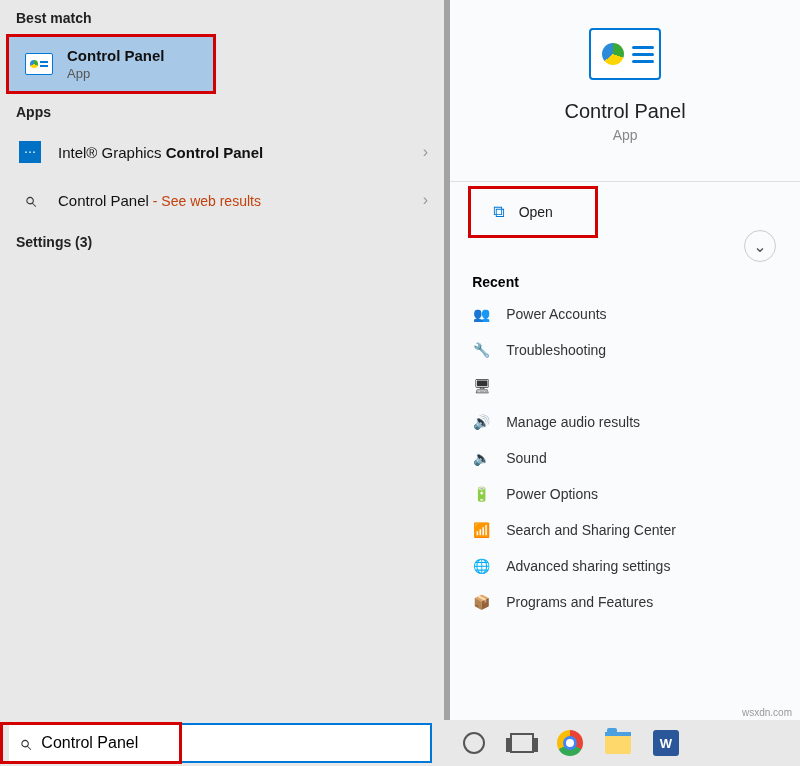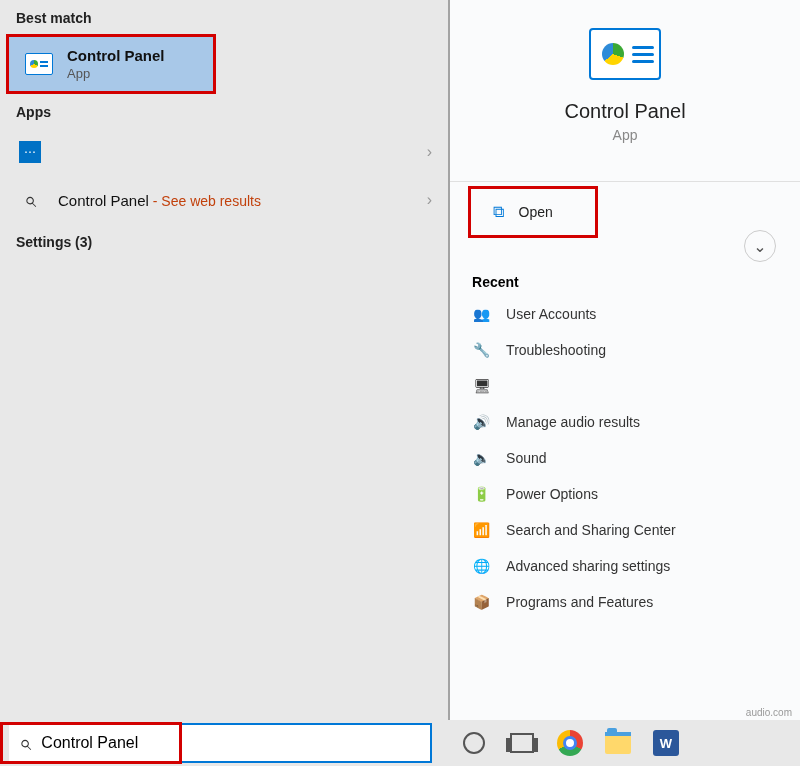--- a/index.html
+++ b/index.html
@@ -1,18 +1,18 @@
 <!DOCTYPE html>
 <html><head>
 <meta charset="utf-8">
 <style>
 * { box-sizing: border-box; margin: 0; padding: 0; font-family: "Segoe UI", sans-serif; }
 body { width: 800px; height: 766px; overflow: hidden; background: #fff; position: relative; }
 .container { display: flex; height: 720px; }
-.left-panel { width: 472px; background: #e8e8e8; border-right: 2px solid #a3a3a3; display: flex; flex-direction: column; }
+.left-panel { width: 472px; background: #e8e8e8; border-right: 6px solid #a3a3a3; display: flex; flex-direction: column; }
 .right-panel { width: 367px; background: #fafbfc; display: flex; flex-direction: column; }
 
 .section-header { font-size: 14px; font-weight: 600; padding: 10px 16px 8px 16px; color: #222; }
 .result-item { display: flex; align-items: center; padding: 10px 16px; cursor: pointer; justify-content: space-between; }
 .result-item.best { background: #a8c8e8; }
 .result-left { display: flex; align-items: center; gap: 14px; }
 .result-icon { width: 28px; height: 28px; display: flex; align-items: center; justify-content: center; }
 .result-text { display: flex; flex-direction: column; }
 .result-title { font-size: 15px; color: #111; }
 .result-title b { font-weight: 600; }
@@ -88,20 +88,21 @@
         </div>
       </div>
     </div>
 
     <div class="section-header">Apps</div>
     <div class="result-item">
       <div class="result-left">
         <div class="result-icon">
             <div class="intel-ico">⋯</div>
           </div>
+        <div class="result-title" id="apps-item">Intel® Graphics <b>Control Panel</b></div>
       </div>
       <div class="chev">›</div>
     </div>
 
     <div class="result-item">
       <div class="result-left">
         <div class="result-icon search-ico"></div>
         <div class="result-title"><span>Control Panel</span><span class="web-sub"> - See web results</span></div>
       </div>
       <div class="chev">›</div>
@@ -135,21 +136,21 @@
     <div class="expand-wrap">
       <div class="expand-btn">
         <span>⌄</span>
       </div>
     </div>
 
     <div class="recent-header">Recent</div>
     <div class="recent-list" id="recent-list">
         <div class="recent-item">
           <span class="ri-icon">👥</span>
-          <span>User Accounts</span>
+          <span>Power Accounts</span>
         </div>
         <div class="recent-item">
           <span class="ri-icon">🔧</span>
           <span>Troubleshooting</span>
         </div>
         <div class="recent-item">
           <span class="ri-icon">🖥</span>
         </div>
         <div class="recent-item">
           <span class="ri-icon">🔊</span>
@@ -199,13 +200,13 @@
       </div>
     <div class="tb-icon">
         <div class="explorer"></div>
       </div>
     <div class="tb-icon">
         <div class="word">W</div>
       </div>
   </div>
 </div>
 
-<div class="watermark">audio.com</div>
+<div class="watermark">wsxdn.com</div>
 
 </body></html>

